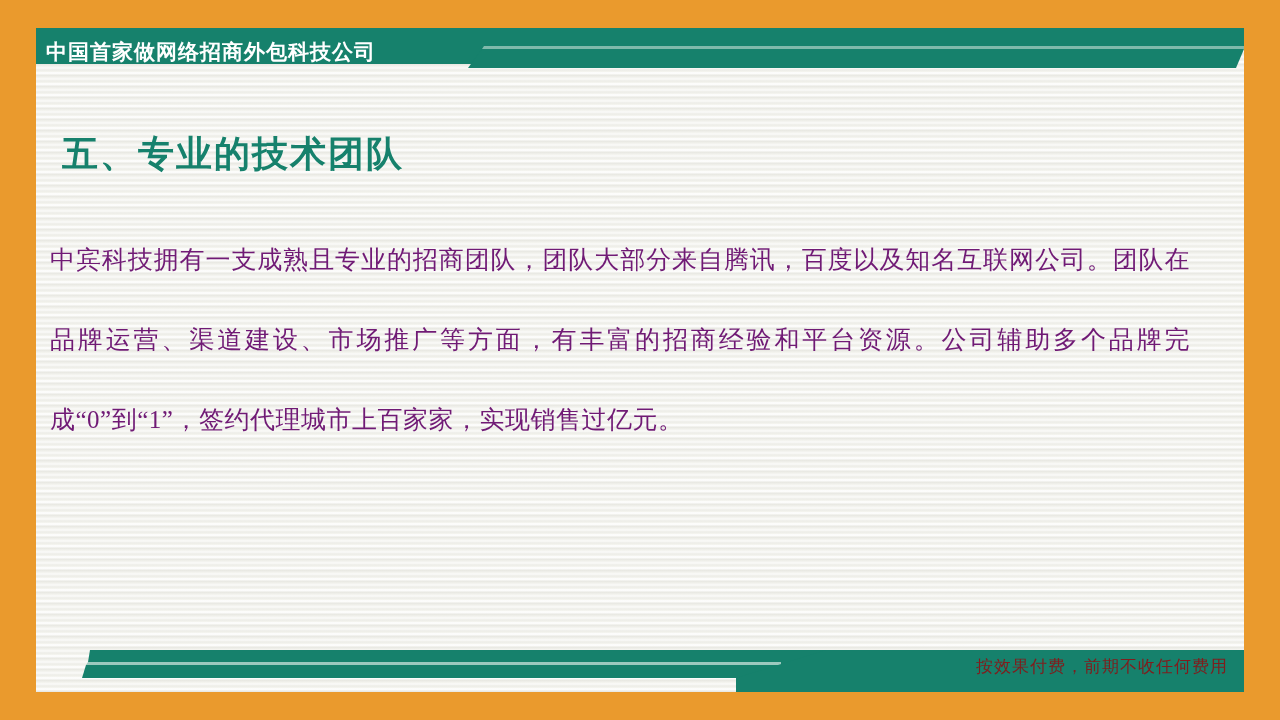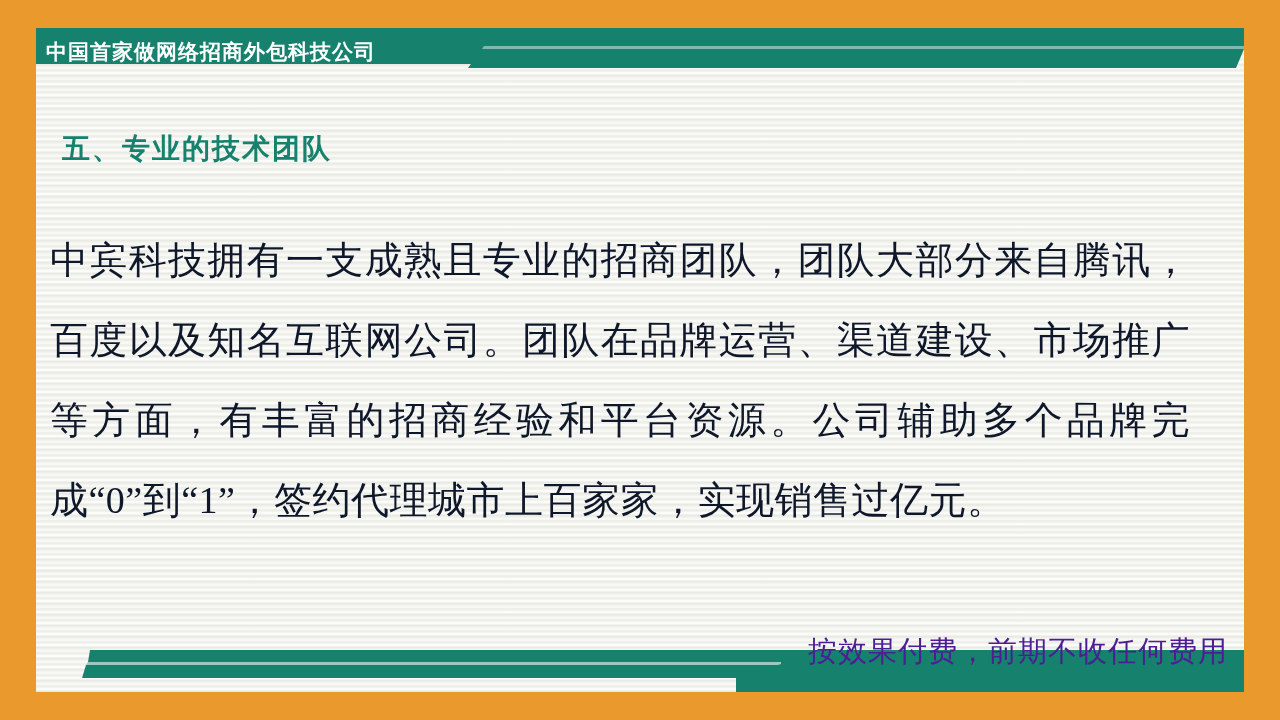--- a/index.html
+++ b/index.html
@@ -81,59 +81,59 @@
     top: 72px;
     right: 36px;
     bottom: 92px;
     z-index: 4;
   }
 
   .section-title {
     position: absolute;
     left: 26px;
     top: 58px;
-    font-size: 28px;
+    font-size: 36px;
     font-weight: bold;
     color: #16816c;
     letter-spacing: 2px;
     white-space: nowrap;
   }
 
   .body-paragraph {
     position: absolute;
     left: 14px;
     top: 148px;
     width: 1140px;
     font-family: "Liberation Serif", serif;
-    font-size: 38px;
+    font-size: 25px;
     line-height: 80px;
-    color: #0f172a;
+    color: #701a75;
     letter-spacing: 0.5px;
     text-align: justify;
   }
 
   
   .footer-band {
     position: absolute;
     left: 36px;
     bottom: 28px;
     width: 1208px;
     height: 52px;
     z-index: 5;
   }
   .footer-band svg { display: block; }
 
   .footer-text {
     position: absolute;
     right: 52px;
-    bottom: 50px;
+    bottom: 34px;
     height: 38px;
     line-height: 38px;
-    font-size: 29px;
-    color: #4c1d95;
+    font-size: 17px;
+    color: #7f1d1d;
     letter-spacing: 1px;
     white-space: nowrap;
     z-index: 7;
   }
 </style>
 </head>
 <body>
 
 <div class="slide">
 

